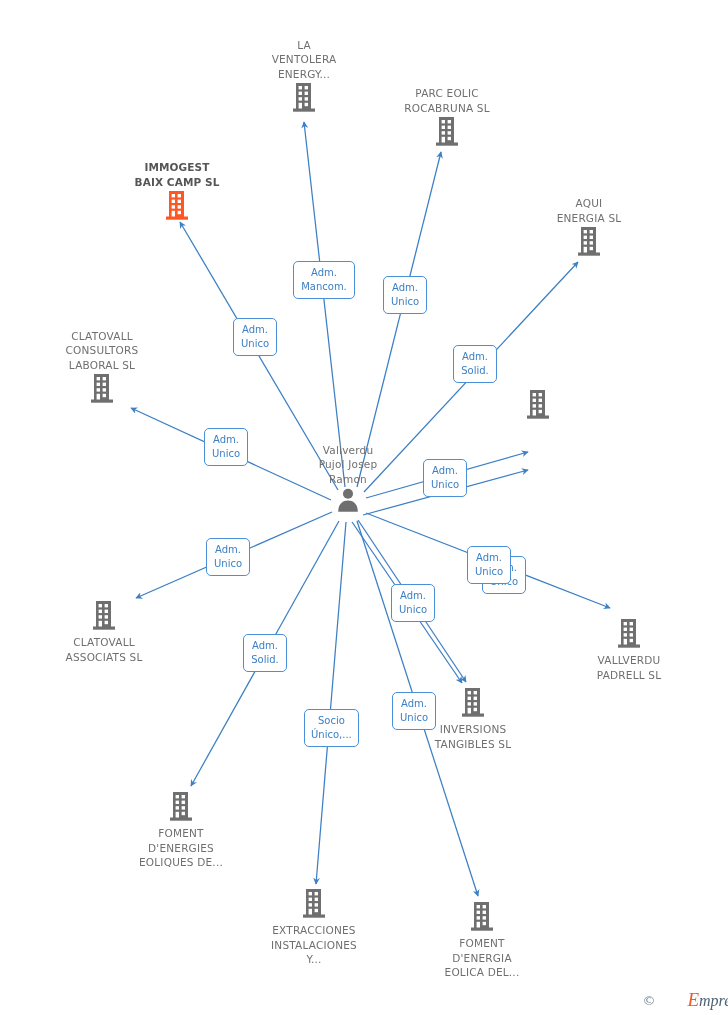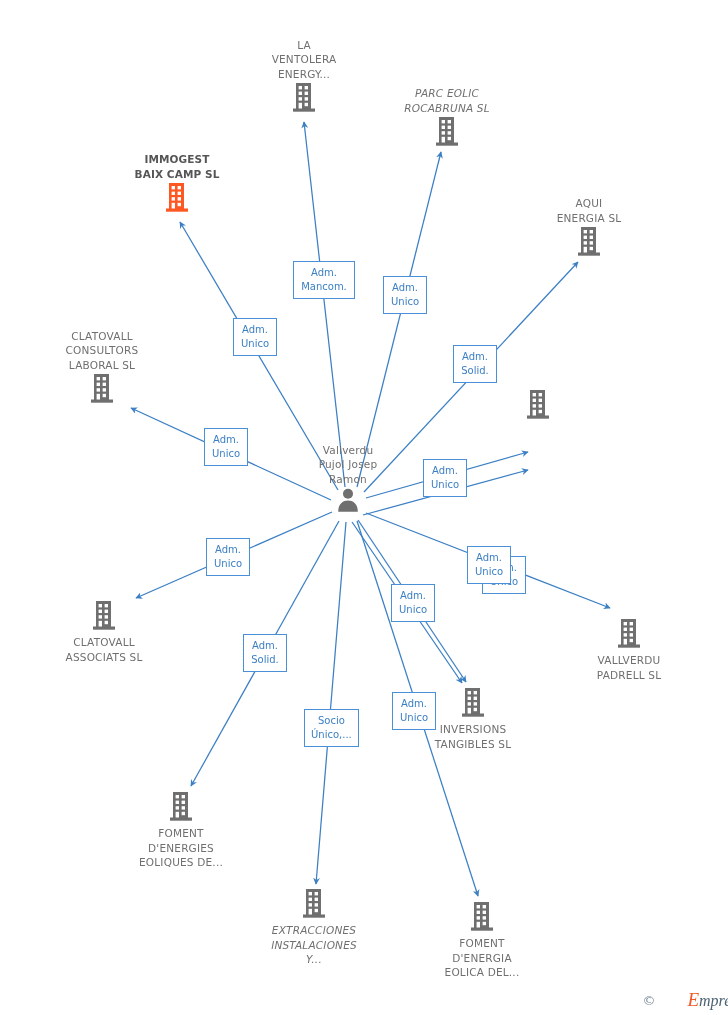--- a/index.html
+++ b/index.html
@@ -7,21 +7,21 @@
        font-family:"DejaVu Sans","Liberation Sans",sans-serif;}
   #canvas{position:absolute;left:0;top:0;width:728px;height:1015px;padding-left:28px;}
   svg.edges{position:absolute;left:0;top:0;width:728px;height:1015px;}
 
   .node{position:absolute;text-align:center;}
   .node .glyph{display:block;margin:0 auto;}
   .node .caption{font-size:10.5px;line-height:14.5px;color:#6f6f6f;
         letter-spacing:.2px;white-space:pre-line;}
   .node.highlight .caption{color:#555;font-weight:bold;letter-spacing:.1px;}
 
-  .edge-label{position:absolute;border:1.3px solid #4a90d9;border-radius:0;
+  .edge-label{position:absolute;border:1.3px solid #4a90d9;border-radius:5px;
       background:#ffffff;color:#3b7fc4;font-size:10px;line-height:13.5px;
       text-align:center;padding:4px 6px 5px 6px;white-space:pre-line;
       box-sizing:border-box;}
 
   .watermark{position:absolute;right:6px;bottom:6px;display:flex;
       align-items:center;gap:4px;}
   .wm-c{color:#7a8a99;font-size:13px;line-height:13px;}
   .wm-text{font-family:Liberation Serif, serif;
       font-style:italic;font-size:16px;color:#4d6373;line-height:17px;margin-left:28px;}
   .wm-text .e{color:#f05a28;font-size:19px;}
@@ -66,21 +66,21 @@
             <rect x="7.6" y="5" width="3.4" height="3.4" fill="#fff"></rect>
             <rect x="13.6" y="5" width="3.4" height="3.4" fill="#fff"></rect>
             <rect x="7.6" y="10.6" width="3.4" height="3.4" fill="#fff"></rect>
             <rect x="13.6" y="10.6" width="3.4" height="3.4" fill="#fff"></rect>
             <rect x="7.6" y="16.2" width="3.4" height="3.4" fill="#fff"></rect>
             <rect x="13.6" y="16.2" width="3.4" height="3.4" fill="#fff"></rect>
             <rect x="7.6" y="21.8" width="3.4" height="5.7" fill="#fff"></rect>
             <rect x="13.6" y="21.8" width="3.4" height="3.4" fill="#fff"></rect>
           </svg></span>
       </div>
-      <div class="node" style="left: 377px; width: 140px; top: 86px; font-style: italic;">
+      <div class="node" style="left: 377px; width: 140px; top: 86px;">
         <div class="caption">PARC EOLIC
 ROCABRUNA SL</div>
         <span class="glyph"><svg width="26" height="32" viewBox="0 0 26 32">
             <rect x="5" y="2" width="15" height="26" fill="#6f6f6f"></rect>
             <rect x="2" y="27.5" width="22" height="3.2" fill="#6f6f6f"></rect>
             <rect x="7.6" y="5" width="3.4" height="3.4" fill="#fff"></rect>
             <rect x="13.6" y="5" width="3.4" height="3.4" fill="#fff"></rect>
             <rect x="7.6" y="10.6" width="3.4" height="3.4" fill="#fff"></rect>
             <rect x="13.6" y="10.6" width="3.4" height="3.4" fill="#fff"></rect>
             <rect x="7.6" y="16.2" width="3.4" height="3.4" fill="#fff"></rect>
@@ -98,21 +98,21 @@
             <rect x="7.6" y="5" width="3.4" height="3.4" fill="#fff"></rect>
             <rect x="13.6" y="5" width="3.4" height="3.4" fill="#fff"></rect>
             <rect x="7.6" y="10.6" width="3.4" height="3.4" fill="#fff"></rect>
             <rect x="13.6" y="10.6" width="3.4" height="3.4" fill="#fff"></rect>
             <rect x="7.6" y="16.2" width="3.4" height="3.4" fill="#fff"></rect>
             <rect x="13.6" y="16.2" width="3.4" height="3.4" fill="#fff"></rect>
             <rect x="7.6" y="21.8" width="3.4" height="5.7" fill="#fff"></rect>
             <rect x="13.6" y="21.8" width="3.4" height="3.4" fill="#fff"></rect>
           </svg></span>
       </div>
-      <div class="node highlight" style="left: 107px; width: 140px; top: 152px;">
+      <div class="node highlight" style="left: 107px; width: 140px; top: 160px;">
         <div class="caption">IMMOGEST
 BAIX CAMP SL</div>
         <span class="glyph"><svg width="26" height="32" viewBox="0 0 26 32">
             <rect x="5" y="2" width="15" height="26" fill="#ff5722"></rect>
             <rect x="2" y="27.5" width="22" height="3.2" fill="#ff5722"></rect>
             <rect x="7.6" y="5" width="3.4" height="3.4" fill="#fff"></rect>
             <rect x="13.6" y="5" width="3.4" height="3.4" fill="#fff"></rect>
             <rect x="7.6" y="10.6" width="3.4" height="3.4" fill="#fff"></rect>
             <rect x="13.6" y="10.6" width="3.4" height="3.4" fill="#fff"></rect>
             <rect x="7.6" y="16.2" width="3.4" height="3.4" fill="#fff"></rect>
@@ -210,21 +210,21 @@
             <rect x="13.6" y="10.6" width="3.4" height="3.4" fill="#fff"></rect>
             <rect x="7.6" y="16.2" width="3.4" height="3.4" fill="#fff"></rect>
             <rect x="13.6" y="16.2" width="3.4" height="3.4" fill="#fff"></rect>
             <rect x="7.6" y="21.8" width="3.4" height="5.7" fill="#fff"></rect>
             <rect x="13.6" y="21.8" width="3.4" height="3.4" fill="#fff"></rect>
           </svg></span>
         <div class="caption">FOMENT
 D'ENERGIES
 EOLIQUES DE...</div>
       </div>
-      <div class="node" style="left: 244px; width: 140px; top: 887px; font-style: italic;">
+      <div class="node" style="left: 244px; width: 140px; top: 887px;">
         <span class="glyph"><svg width="26" height="32" viewBox="0 0 26 32">
             <rect x="5" y="2" width="15" height="26" fill="#6f6f6f"></rect>
             <rect x="2" y="27.5" width="22" height="3.2" fill="#6f6f6f"></rect>
             <rect x="7.6" y="5" width="3.4" height="3.4" fill="#fff"></rect>
             <rect x="13.6" y="5" width="3.4" height="3.4" fill="#fff"></rect>
             <rect x="7.6" y="10.6" width="3.4" height="3.4" fill="#fff"></rect>
             <rect x="13.6" y="10.6" width="3.4" height="3.4" fill="#fff"></rect>
             <rect x="7.6" y="16.2" width="3.4" height="3.4" fill="#fff"></rect>
             <rect x="13.6" y="16.2" width="3.4" height="3.4" fill="#fff"></rect>
             <rect x="7.6" y="21.8" width="3.4" height="5.7" fill="#fff"></rect>

